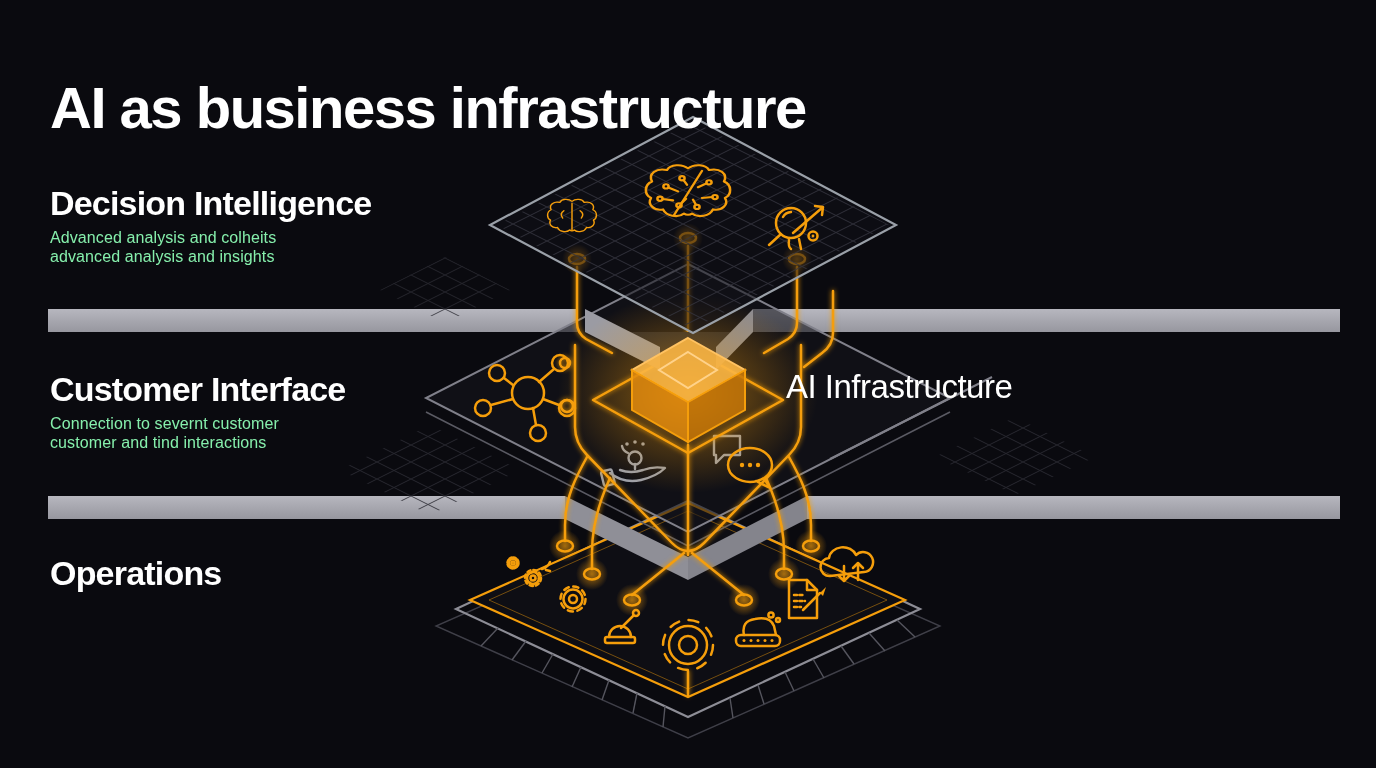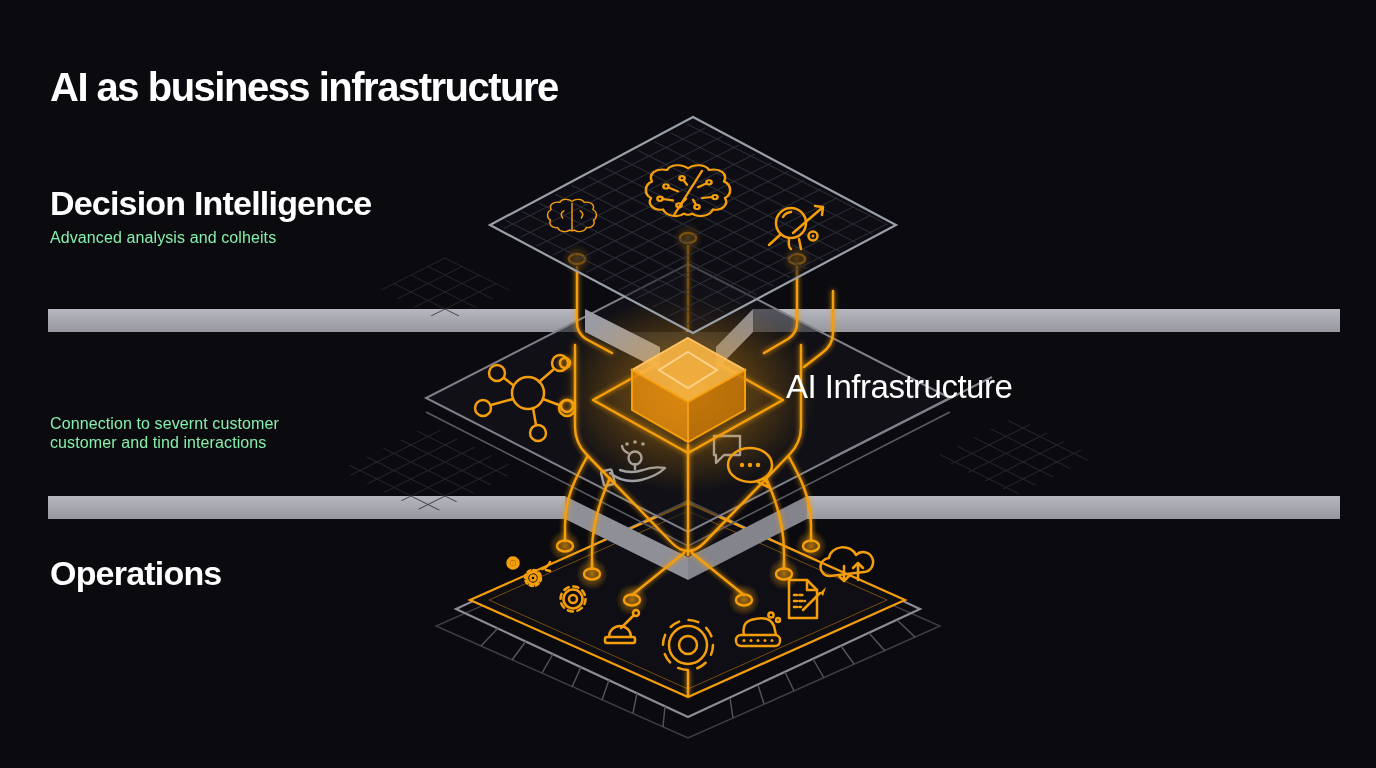--- a/index.html
+++ b/index.html
@@ -20,21 +20,21 @@
   }
   .bar1a{left:48px;top:309px;width:530px;}
   .bar1b{left:753px;top:309px;width:587px;}
   .bar2a{left:48px;top:496px;width:517px;}
   .bar2b{left:807px;top:496px;width:533px;}
   svg.diagram{position:absolute;left:360px;top:105px;z-index:2;overflow:visible;pointer-events:none;}
   
   .txt{position:absolute;z-index:3;}
   .page-title{
     left:50px;top:40px;
-    font-size:40px;font-weight:700;letter-spacing:-1.5px;line-height:1;
+    font-size:58px;font-weight:700;letter-spacing:-1.5px;line-height:1;
   }
   .sec-h{font-size:34px;font-weight:700;letter-spacing:-0.8px;line-height:1;}
   .sec-p{font-size:16px;color:#86efac;line-height:19px;letter-spacing:0.1px;}
   .sec1-h{left:50px;top:186px;}
   .sec1-p{left:50px;top:228px;}
   .sec2-h{left:50px;top:372px;}
   .sec2-p{left:50px;top:414px;}
   .sec3-h{left:50px;top:556px;}
   .sec3-p{left:50px;top:622px;}
   .center-label{left:786px;top:368px;font-size:33px;font-weight:400;letter-spacing:-0.5px;}
@@ -303,22 +303,24 @@
         <circle cx="16" cy="13" r="1.4" fill="#F59E0B" stroke="none"></circle>
       </g>
     </g>
   </svg>
 
   <h1 class="txt page-title">AI as business infrastructure</h1>
 
   <div class="txt sec-h sec1-h">Decision Intelligence</div>
   <div class="txt sec-p sec1-p">
     <div>Advanced analysis and colheits</div>
+    <div>advanced analysis and insights</div>
   </div>
 
+  <div class="txt sec-h sec2-h">Customer Interface</div>
   <div class="txt sec-p sec2-p">
     <div>Connection to severnt customer</div>
     <div>customer and tind interactions</div>
   </div>
 
   <div class="txt sec-h sec3-h">Operations</div>
 
   <div class="txt center-label">AI Infrastructure</div>
 </div>
 

